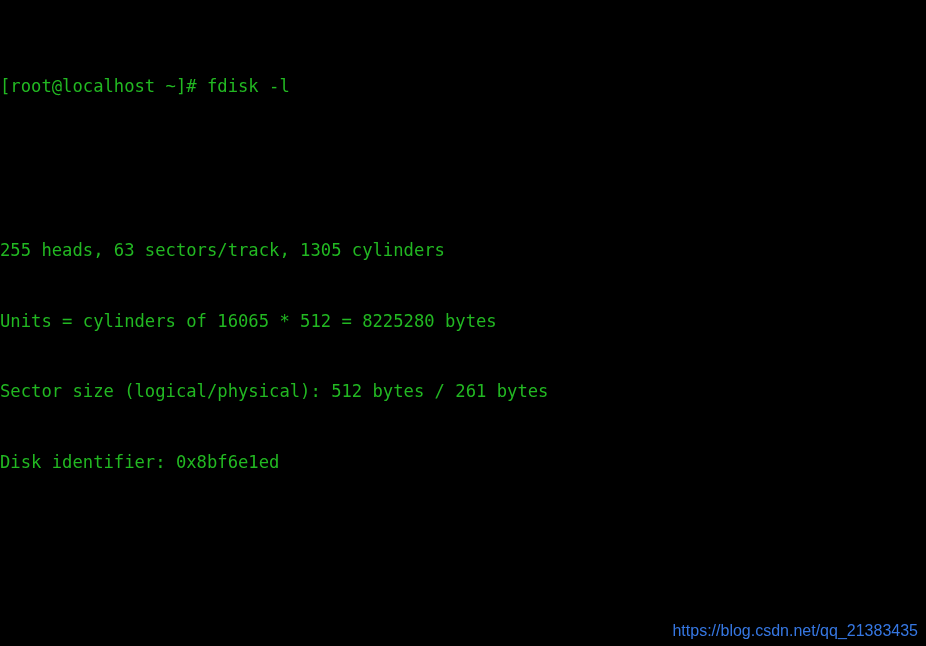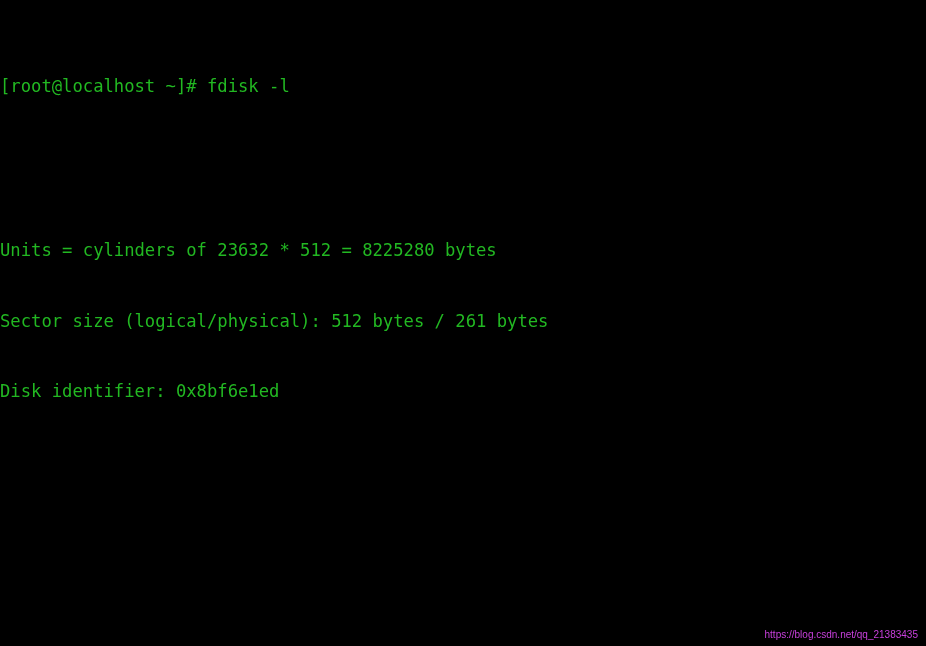--- a/index.html
+++ b/index.html
@@ -40,38 +40,39 @@
     color: #22b822;
   }
   .line.blank {
     color: transparent;
   }
   .watermark {
     position: absolute;
     right: 8px;
     bottom: 6px;
     font-family: "Liberation Sans", sans-serif;
-    font-size: 10px;
-    color: #d946ef;
+    font-size: 16px;
+    color: #3b82f6;
     opacity: 0.92;
     white-space: pre;
     letter-spacing: 0px;
   }
 </style>
 </head>
 <body>
 
 <div id="terminal">
 
   <div class="screen">
 
     <span class="line">[root@localhost ~]# fdisk -l</span>
     <span class="line blank"> </span>
 
-    <span class="line">Units = cylinders of 23632 * 512 = 8225280 bytes</span>
+    <span class="line">255 heads, 63 sectors/track, 1305 cylinders</span>
+    <span class="line">Units = cylinders of 16065 * 512 = 8225280 bytes</span>
     <span class="line">Sector size (logical/physical): 512 bytes / 261 bytes</span>
     <span class="line">Disk identifier: 0x8bf6e1ed</span>
     
 
     
     
     
     
 
     

